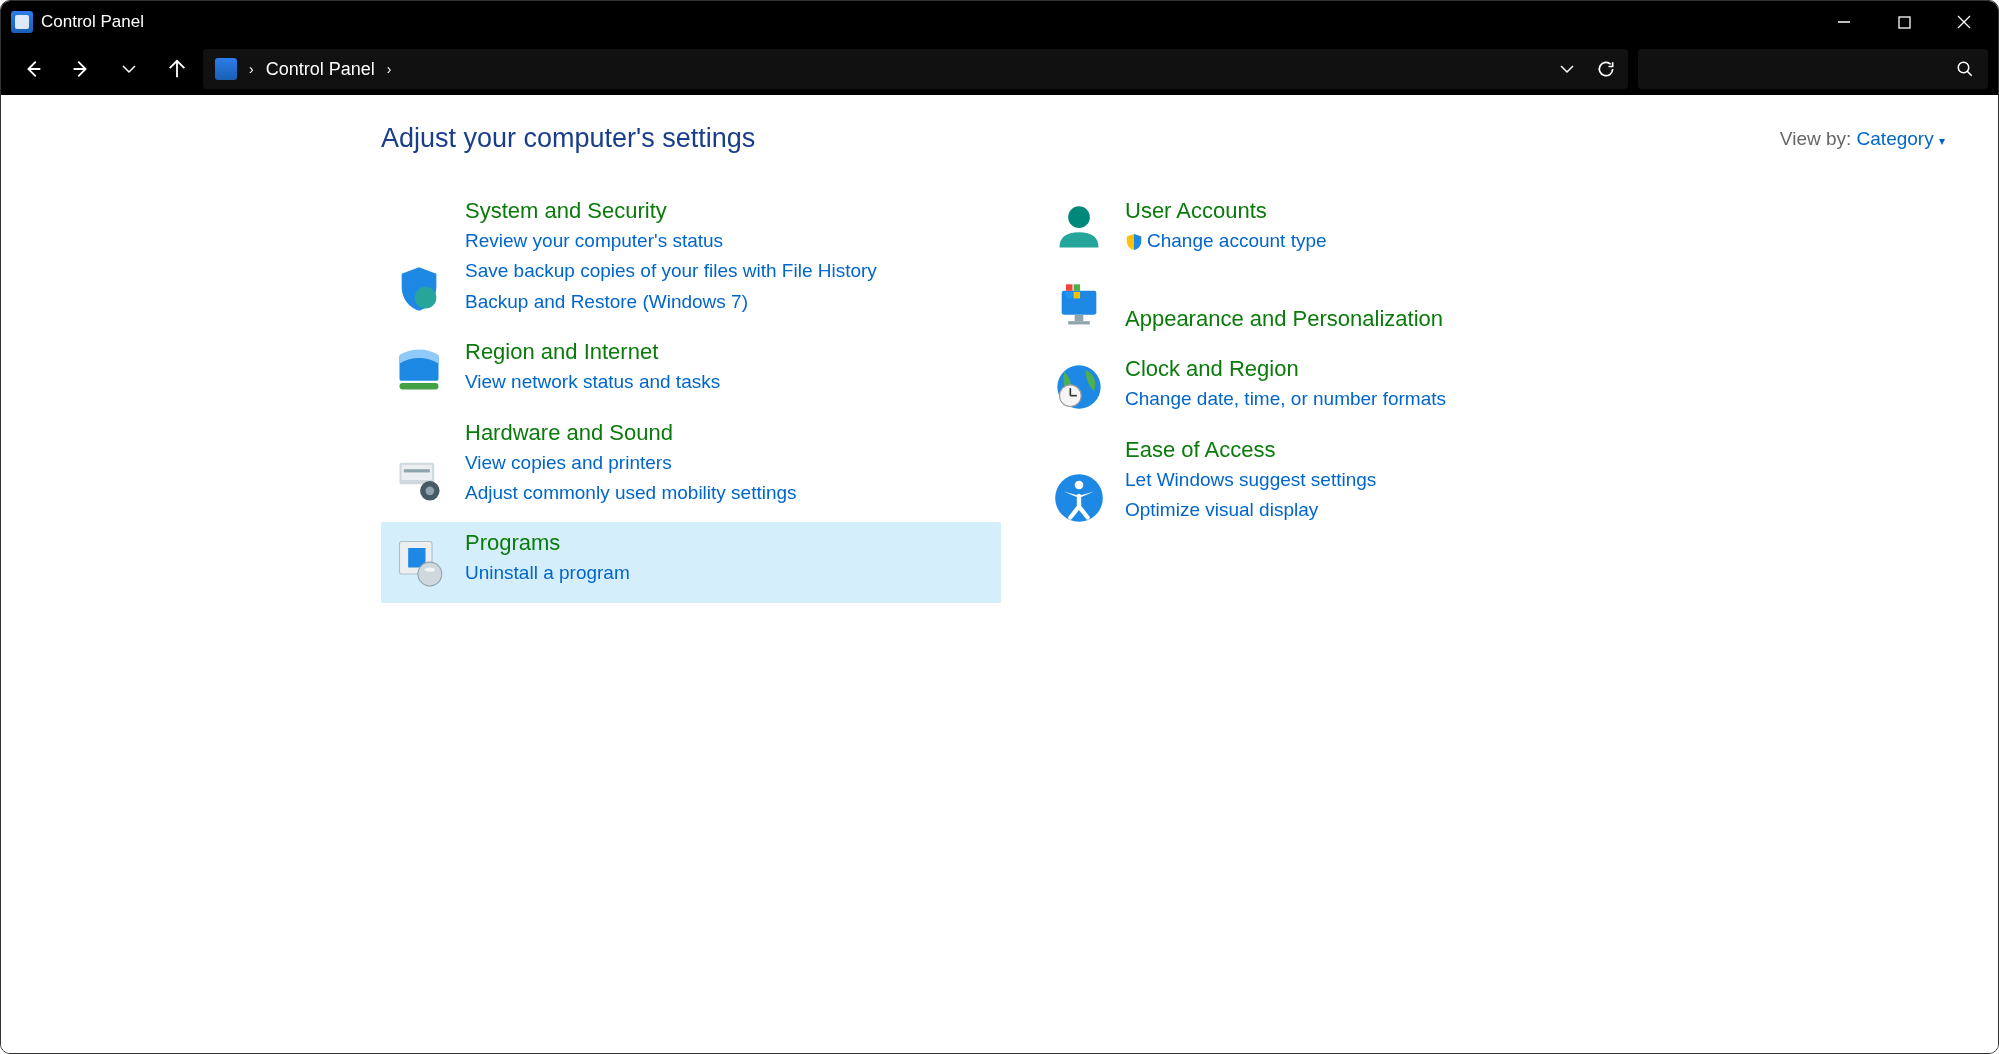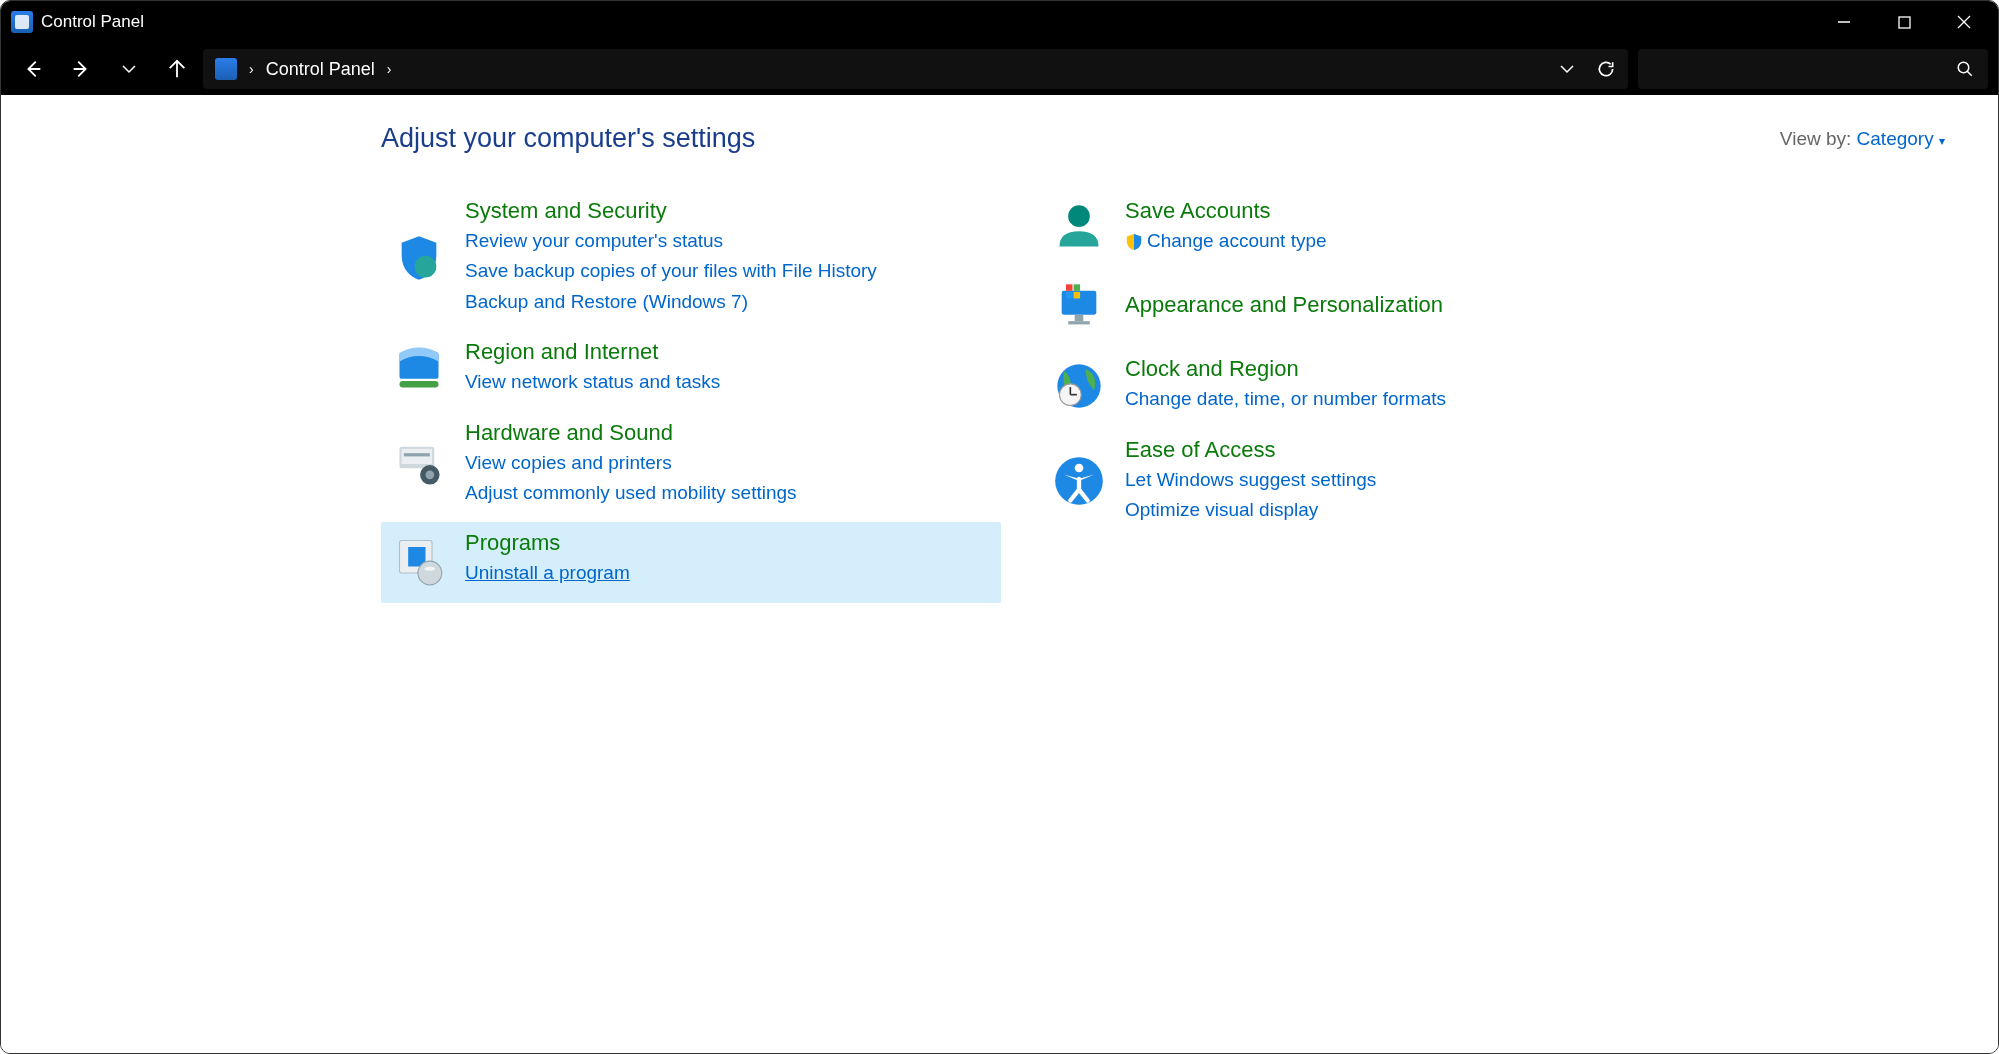--- a/index.html
+++ b/index.html
@@ -18,27 +18,27 @@
   .addr-chev { color:#fff; font-size:14px;}
   .addr-right { margin-left:auto; display:flex; gap:20px; align-items:center;}
   .search { width: 350px; background:#111; height:40px; border-radius:4px; margin-left:6px; display:flex; align-items:center; justify-content:flex-end; padding:0 14px;}
   .content { flex:1; background:#fff; padding: 28px 53px 0 380px; overflow:auto;}
   .header-row { display:flex; align-items:center; margin-bottom: 36px;}
   .page-title { color:#1a3e8c; font-size: 27px; font-weight:400;}
   .viewby { margin-left:auto; font-size:19px; color:#666;}
   .viewby-link { color:#0066cc; margin-left:0;}
   .categories { display:flex; gap: 40px;}
   .col { width: 620px; display:flex; flex-direction:column;}
-  .cat { display:flex; padding: 8px 10px 14px 10px; gap: 18px; align-items:center; border-radius:2px;}
+  .cat { display:flex; padding: 8px 10px 14px 10px; gap: 18px; align-items:flex-end; border-radius:2px;}
   .cat.hover { background:#d5eefc; }
   .cat-icon { width: 56px; height:56px; flex-shrink:0; display:flex; align-items:center; justify-content:center;}
   .cat-body { flex:1; }
   .cat-title { color:#0a7a0a; font-size:22px; font-weight:400; margin-bottom:2px; cursor:pointer;}
   .cat-link { color:#0066cc; font-size:19px; display:block; line-height:1.6; cursor:pointer;}
-  .cat-link.underline { text-decoration: underline;}
+  .cat-link.underline { }
   .shield { display:inline-block; vertical-align:middle; margin-right:4px;}
   svg { display:block;}
 </style>
 </head>
 <body>
 
 <div class="window">
 
   <div class="titlebar">
     <div class="app-icon">
@@ -193,21 +193,21 @@
         </div>
       <div class="col" id="col-right">
           <div class="cat">
             <div class="cat-icon">
               <svg width="52" height="52" viewBox="0 0 48 48">
                 <circle cx="24" cy="14" r="10" fill="#00897b"></circle>
                 <path d="M6 42 Q6 28 24 28 Q42 28 42 42 Z" fill="#26a69a"></path>
               </svg>
             </div>
             <div class="cat-body">
-              <div class="cat-title">Save Accounts</div>
+              <div class="cat-title">User Accounts</div>
               <a class="cat-link"><span class="shield"><svg width="18" height="18" viewBox="0 0 20 20">
                     <path d="M10 1 L18 4 V9 C18 15 14 18 10 19 C6 18 2 15 2 9 V4 Z" fill="#ffc107"></path>
                     <path d="M10 1 L18 4 V9 C18 15 14 18 10 19 V1 Z" fill="#1e88e5"></path>
                   </svg></span>Change account type</a>
             </div>
           </div>
           <div class="cat">
             <div class="cat-icon">
               <svg width="52" height="52" viewBox="0 0 48 48">
                 <rect x="8" y="10" width="32" height="22" rx="2" fill="#1e88e5"></rect>

